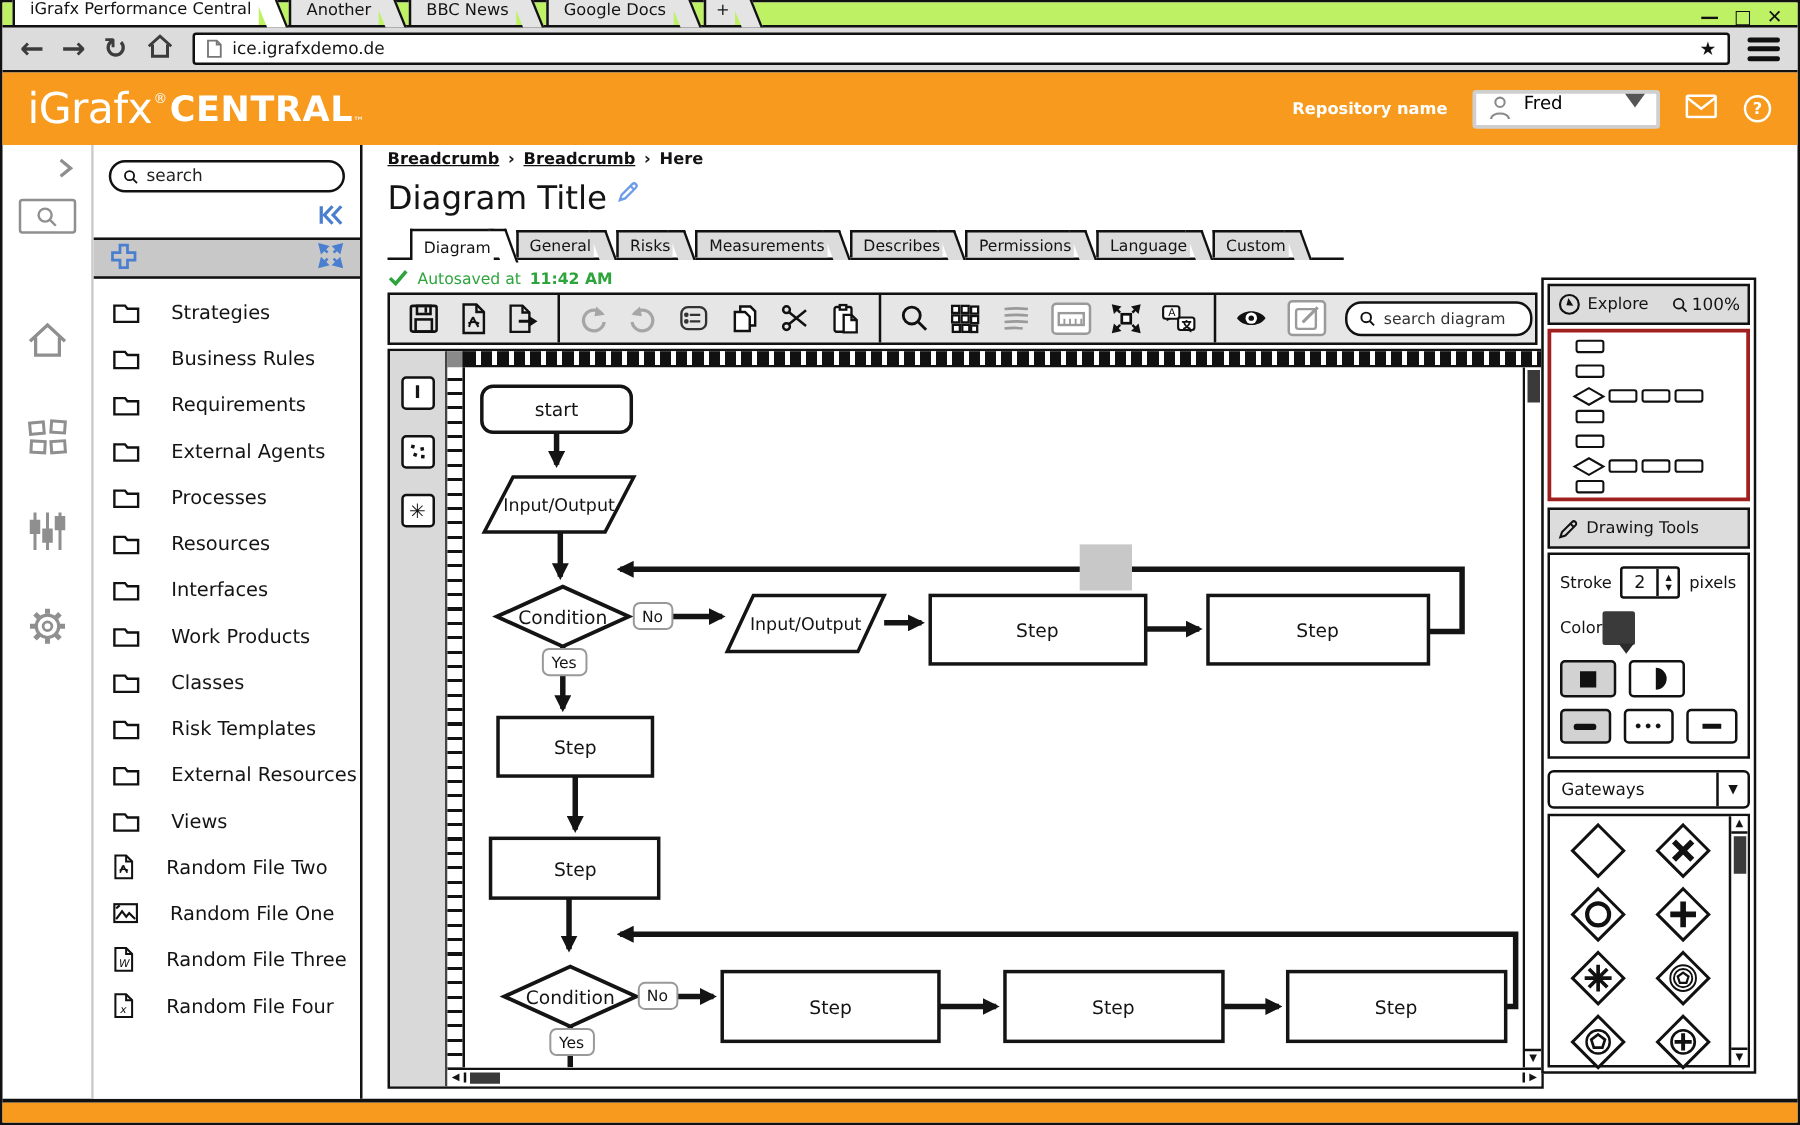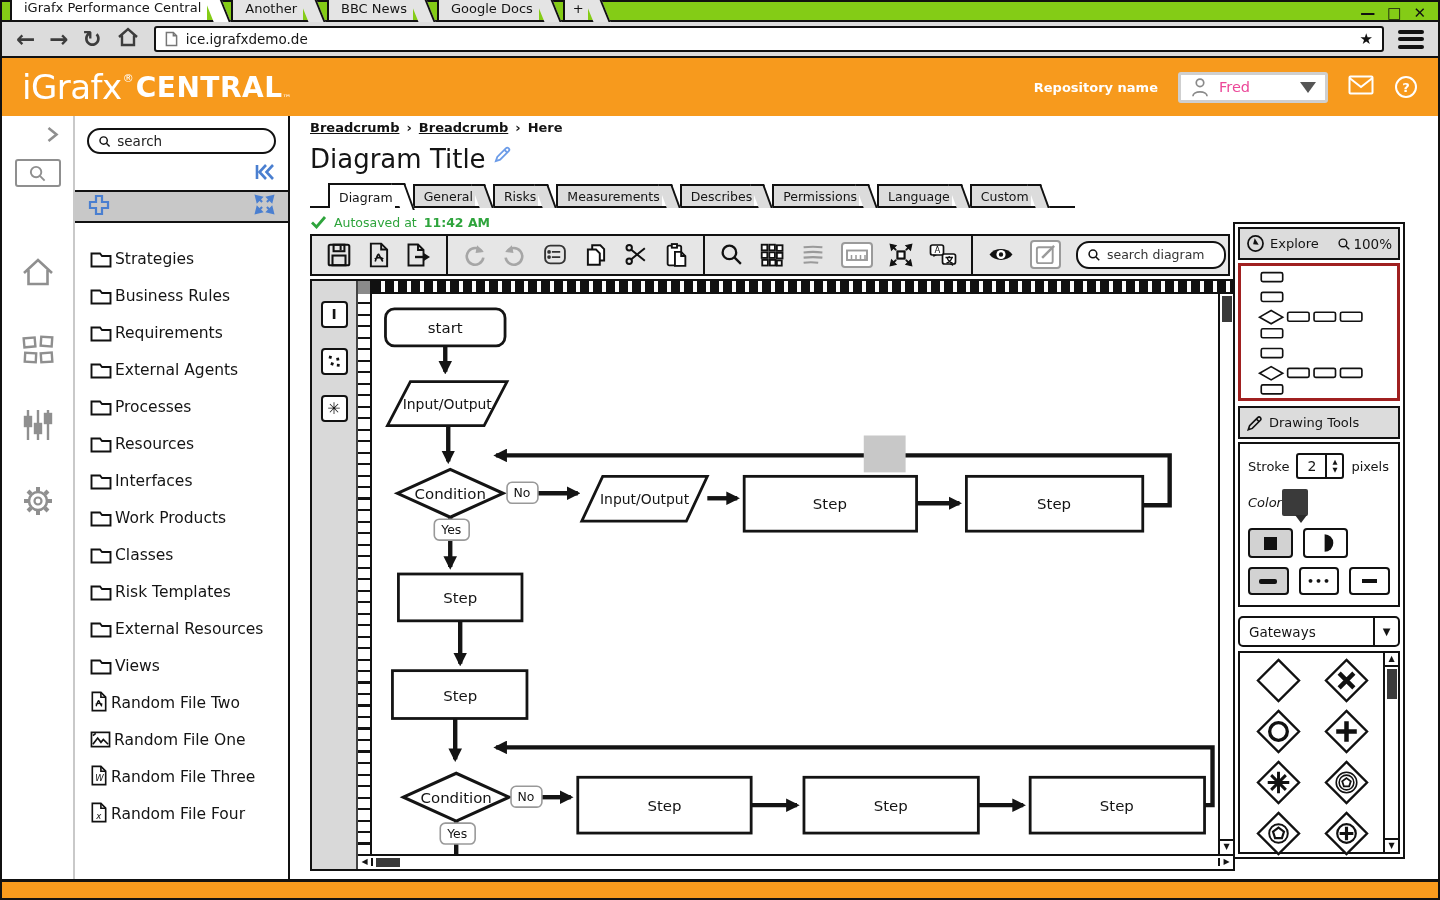--- a/index.html
+++ b/index.html
@@ -1,21 +1,21 @@
 <!DOCTYPE html>
 <html><head>
 <meta charset="utf-8">
 <style>
   * { box-sizing: border-box; margin: 0; padding: 0; }
   html,body { width:1440px; height:900px; overflow:hidden; background:#fff;
     font-family:"DejaVu Sans", sans-serif; color:#141414; }
   .window { width:1440px; height:900px; border:2px solid #111; display:flex; flex-direction:column; background:#fff; }
 
   
-  .tabstrip { height:18px; background:#84cc16; display:flex; align-items:flex-end; padding:3px 150px 0 8px; position:relative; }
+  .tabstrip { height:18px; background:#bef264; display:flex; align-items:flex-end; padding:3px 150px 0 8px; position:relative; }
   .btab { position:relative; height:24px; background:#E4E4E4; border:2px solid #111; border-right:none; border-bottom:none;
     padding:3px 6px 0 12px; font-size:13px; margin-right:24px; white-space:nowrap; }
   .btab span { position:relative; z-index:2; }
   .btab::after { content:""; position:absolute; top:-2px; right:-12px; width:15px; height:calc(100% + 2px);
     background:#E4E4E4; border-top:2px solid #111; border-right:2px solid #111; transform:skewX(22deg); transform-origin:0 0; }
   .btab.active { background:#fff; height:27px; z-index:3; padding-top:5px; }
   .btab.active::after { background:#fff; }
   .btab.newtab { padding:3px 4px 0 8px; margin-right:10px; }
   .wincontrols { position:absolute; right:12px; top:4px; display:flex; gap:12px; font-size:15px; font-weight:bold; color:#111; }
   .wincontrols span { cursor:default; line-height:1; }
@@ -33,40 +33,40 @@
   
   .appheader { height:58px; background:#F79A1D; display:flex; align-items:center; padding:0 20px; color:#fff; }
   .logo { display:flex; align-items:flex-start; line-height:1; }
   .lg1 { font-size:34px; font-weight:400; letter-spacing:-.5px; }
   .lgr { font-size:11px; margin:3px 2px 0 1px; }
   .lg2 { font-size:28px; font-weight:bold; margin-top:4px; letter-spacing:.5px; }
   .lgtm { font-size:9px; margin-top:24px; }
   .hdr-right { margin-left:auto; display:flex; align-items:center; gap:20px; }
   .repo { font-size:13px; font-weight:bold; }
   .userdd { width:150px; height:31px; background:#fff; border:3px solid #CFCFCF; border-radius:3px;
-    display:flex; align-items:center; gap:9px; padding:0 9px; color:#ec4899; }
+    display:flex; align-items:flex-start; gap:9px; padding:0 9px; color:#000000; }
   .userdd .uname { font-size:14.5px; }
   .ddtri { margin-left:auto; width:0; height:0; border-left:8px solid transparent; border-right:8px solid transparent; border-top:11px solid #555; }
 
   
   .main { flex:1; display:flex; min-height:0; position:relative; border-bottom:3px solid #111; }
 
   .rail { width:73px; border-right:2px solid #C9C9C9; display:flex; flex-direction:column; align-items:center; padding-top:10px; }
   .rail .chev { align-self:flex-end; margin-right:13px; }
   .railsearch { margin-top:12px; width:46px; height:28px; border:2.5px solid #8F8F8F; border-radius:3px; display:grid; place-items:center; }
 
   .sidebar { width:215px; border-right:2.5px solid #111; display:flex; flex-direction:column; padding-top:12px; background:#fff; }
   .sb-search { margin:0 12px; height:26px; border:2.5px solid #111; border-radius:14px; display:flex; align-items:center; gap:6px; padding:0 9px; background:#fff; }
   .sb-search input { border:none; outline:none; width:100%; font-size:13.5px; font-family:inherit; background:transparent; }
   .sb-search input::placeholder { color:#222; }
   .sb-collapse { align-self:flex-end; margin:9px 13px 5px 0; }
   .sb-toolbar { height:33px; background:#C8C8C8; border-top:2.5px solid #111; border-bottom:2.5px solid #111;
     display:flex; align-items:center; justify-content:space-between; padding:0 13px; }
   .sb-list { flex:1; padding:8px 0 0 15px; overflow:hidden; }
-  .sb-item { height:37px; display:flex; align-items:flex-end; gap:3px; font-size:15.5px; }
+  .sb-item { height:37px; display:flex; align-items:center; gap:25px; font-size:15.5px; }
   .sb-item svg { flex:0 0 auto; }
 
   .content { flex:1; position:relative; padding:4px 0 0 20px; min-width:0; }
   .breadcrumb { font-size:13px; font-weight:bold; }
   .breadcrumb a { color:#111; text-decoration:underline; cursor:pointer; }
   .breadcrumb .sep { margin:0 7px; }
   .pagetitle { margin-top:5px; font-size:26px; display:flex; align-items:flex-end; gap:7px; }
   .doc-tabs { display:flex; align-items:flex-end; border-bottom:2.5px solid #111; width:fit-content; padding:0 26px 0 18px; margin-top:9px; }
   .dtab { position:relative; height:22px; background:#DCDCDC; border:2px solid #111; border-right:none; border-bottom:none;
     padding:3px 2px 0 9px; font-size:12.5px; margin-right:18px; white-space:nowrap; }
@@ -114,21 +114,21 @@
     background:#fff; display:flex; flex-direction:column; padding:3px; }
   .panelhdr { height:33px; background:#DCDCDC; border:2px solid #111; display:flex; align-items:center; gap:5px; padding:0 6px; font-size:13px; flex:0 0 auto; }
   .panelhdr .pct { margin-left:auto; display:flex; align-items:center; gap:2px; font-size:13.5px; }
   .thumb { border:3px solid #A02020; margin-top:3px; height:138px; background:#fff; flex:0 0 auto; }
   .dt-hdr { margin-top:5px; }
   .toolsbody { border:2px solid #111; margin-top:3px; padding:9px 8px 10px; flex:0 0 auto; }
   .strokerow { display:flex; align-items:center; gap:7px; font-size:13px; }
   .stepper { display:inline-flex; height:26px; border:2.5px solid #111; border-radius:3px; overflow:hidden; background:#fff; }
   .stepper .val { width:27px; display:grid; place-items:center; font-size:14px; }
   .stepper .arrows { width:17px; border-left:2.5px solid #111; display:flex; flex-direction:column; align-items:center; justify-content:center; font-size:6.5px; line-height:1.25; }
-  .colorrow { display:flex; align-items:center; font-size:13px; margin-top:10px;font-style:italic; }
+  .colorrow { display:flex; align-items:center; font-size:13px; margin-top:10px; }
   .swatch { width:26px; height:27px; position:relative; border-radius:2px; }
   .swatch::after { content:""; position:absolute; right:1px; bottom:-7px; width:0; height:0;
     border-left:6px solid transparent; border-right:6px solid transparent; border-top:8px solid #2b2b2b; }
   .btnrow { display:flex; gap:10px; margin-top:12px; }
   .pbtn { width:45px; height:30px; border:2.5px solid #111; border-radius:4px; background:#fff; display:grid; place-items:center; }
   .pbtn.pressed { background:#D2D2D2; }
   .pbtn .sq { width:13px; height:13px; background:#111; }
   .pbtn .dash { width:18px; height:5px; background:#111; border-radius:2px; }
   .pbtn .minus { width:15px; height:3.5px; background:#111; }
   .pbtn .dots { font-size:11px; font-weight:bold; letter-spacing:1px; }

